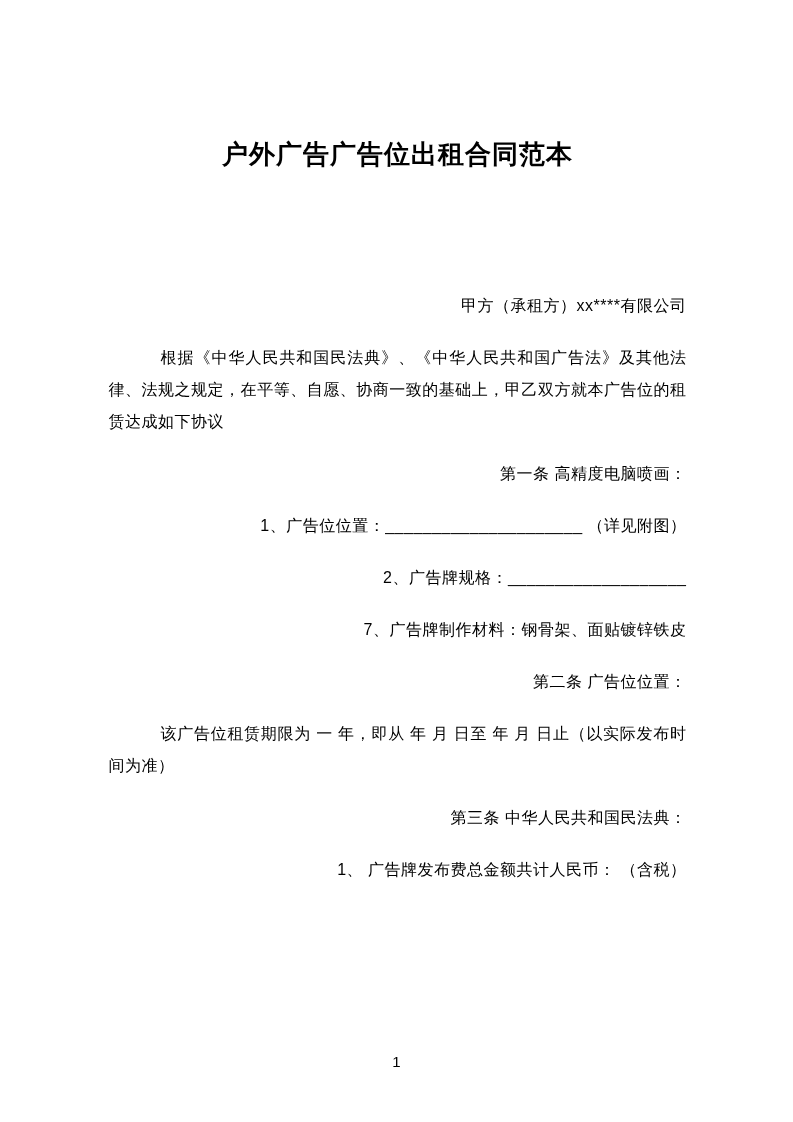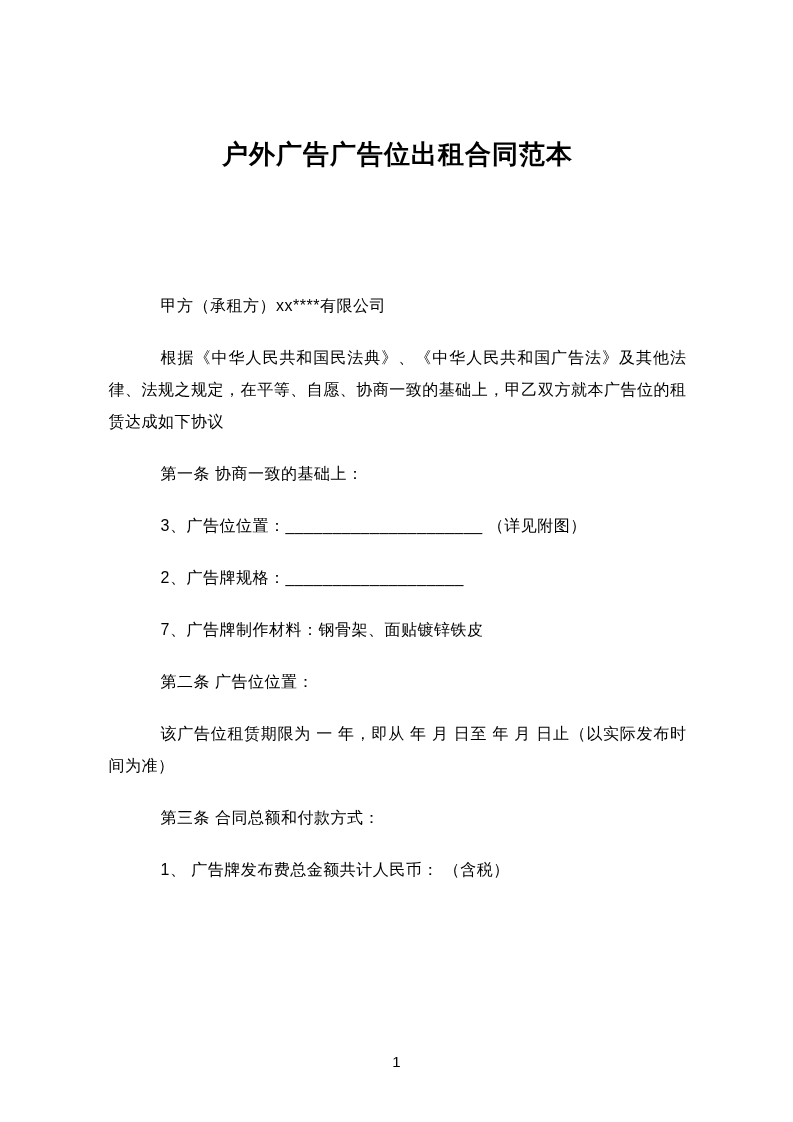--- a/index.html
+++ b/index.html
@@ -29,20 +29,21 @@
     letter-spacing: 1px;
   }
   .para {
     margin: 0 0 20px 0;
     font-size: 16px;
     line-height: 32px;
     font-weight: 500;
     text-indent: 52px;
     font-family: "Liberation Sans", "DejaVu Sans", sans-serif;
     letter-spacing: 0.5px;
+    text-align: right;
   }
   .para.justify {
     text-align: justify;
     text-justify: inter-character;
   }
   .page-footer {
     position: absolute;
     left: 0;
     right: 0;
     bottom: 52px;
@@ -57,32 +58,32 @@
 
 <div class="page">
 
   <h1 class="doc-title">户外广告广告位出租合同范本</h1>
 
   <p class="para">甲方（承租方）xx****有限公司</p>
 
 
   <p class="para justify">根据《中华人民共和国民法典》、《中华人民共和国广告法》及其他法律、法规之规定，在平等、自愿、协商一致的基础上，甲乙双方就本广告位的租赁达成如下协议</p>
 
-  <p class="para">第一条  协商一致的基础上：</p>
+  <p class="para">第一条  高精度电脑喷画：</p>
 
-  <p class="para">3、广告位位置：_____________________ （详见附图）</p>
+  <p class="para">1、广告位位置：_____________________ （详见附图）</p>
 
   <p class="para">2、广告牌规格：___________________</p>
 
   <p class="para">7、广告牌制作材料：钢骨架、面贴镀锌铁皮</p>
 
 
   <p class="para">第二条  广告位位置：</p>
 
   <p class="para justify">该广告位租赁期限为 一 年，即从 年 月 日至 年 月 日止（以实际发布时间为准）</p>
 
-  <p class="para">第三条  合同总额和付款方式：</p>
+  <p class="para">第三条  中华人民共和国民法典：</p>
 
   <p class="para">1、 广告牌发布费总金额共计人民币： （含税）</p>
 
   <div class="page-footer">1</div>
 
 </div>
 
 </body></html>

